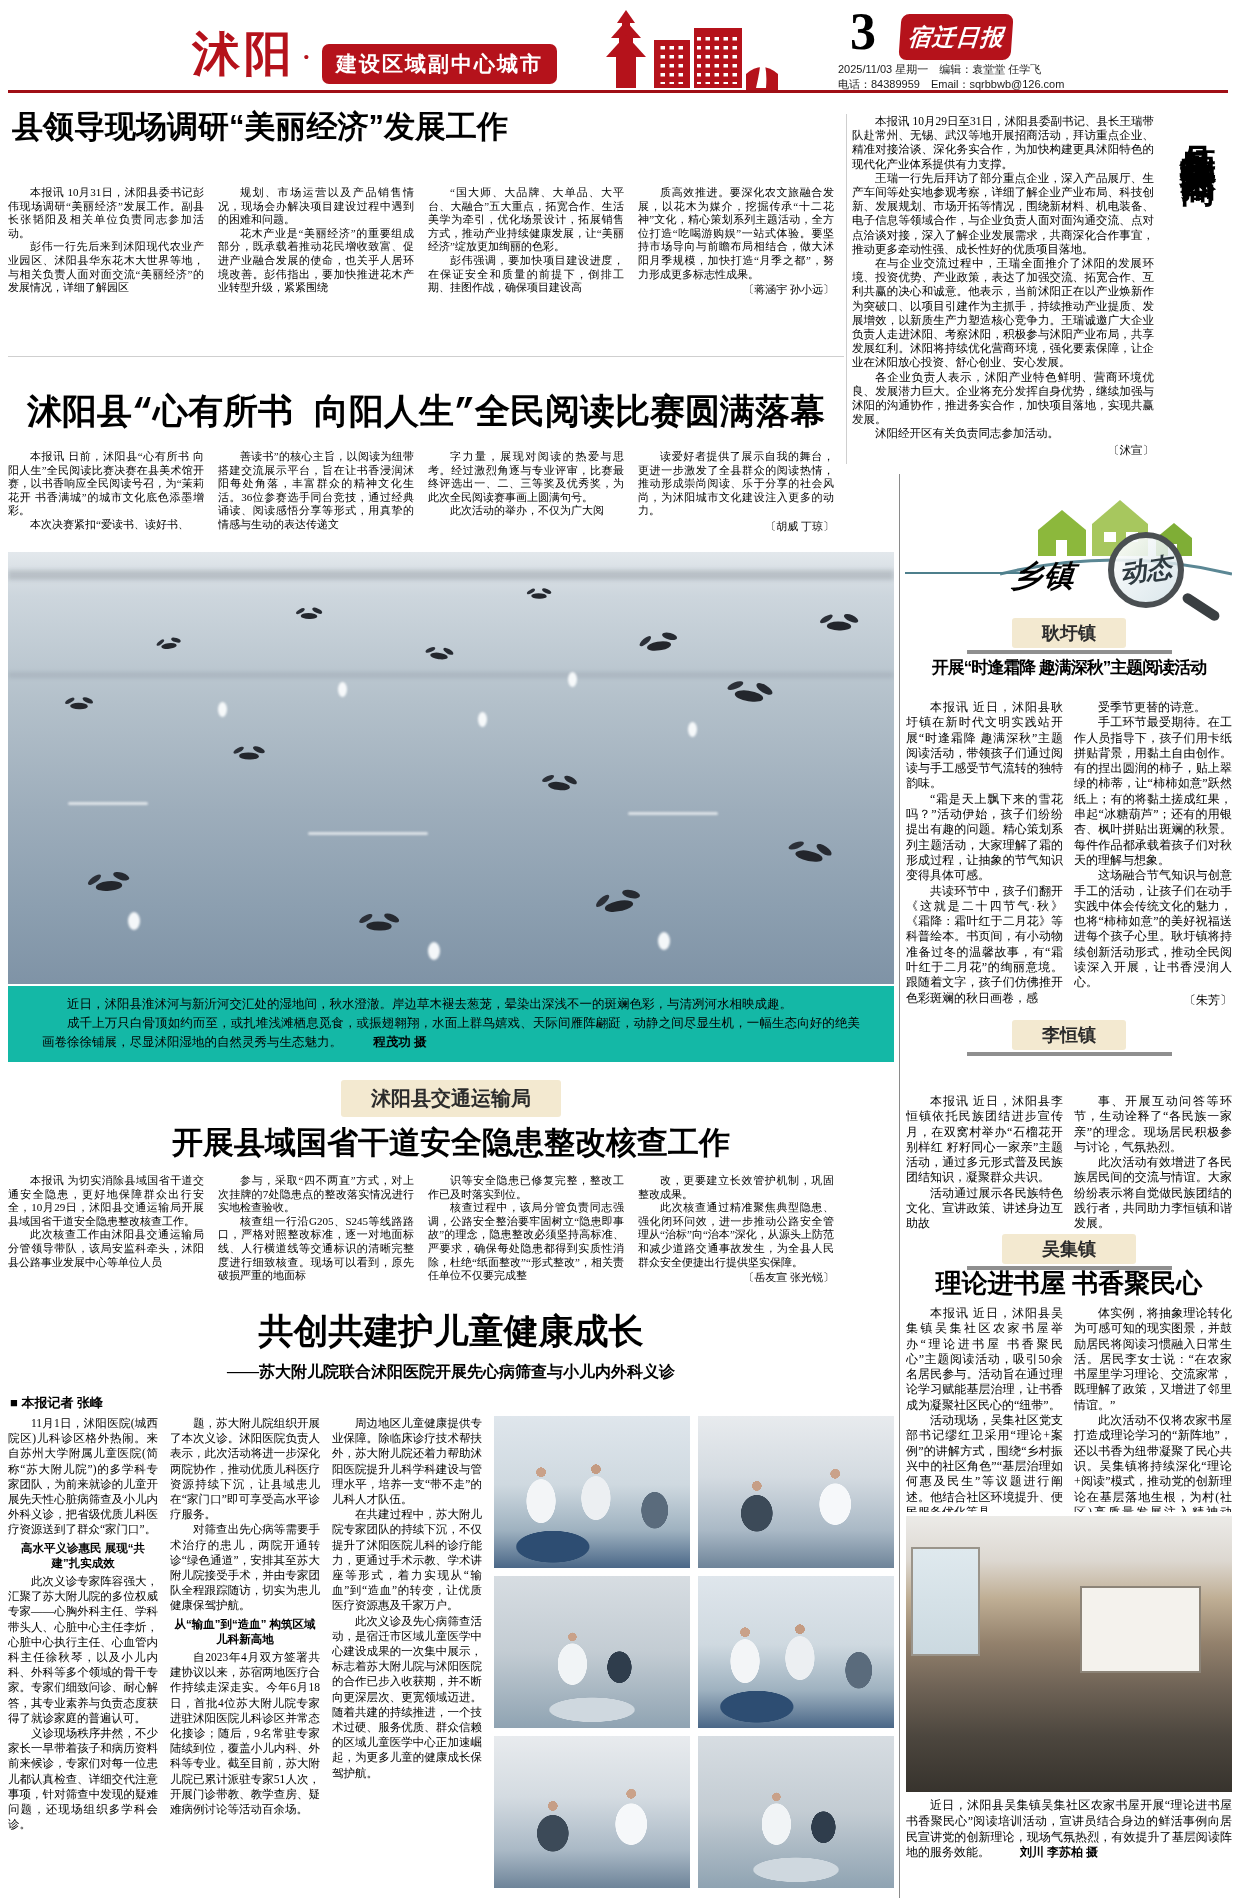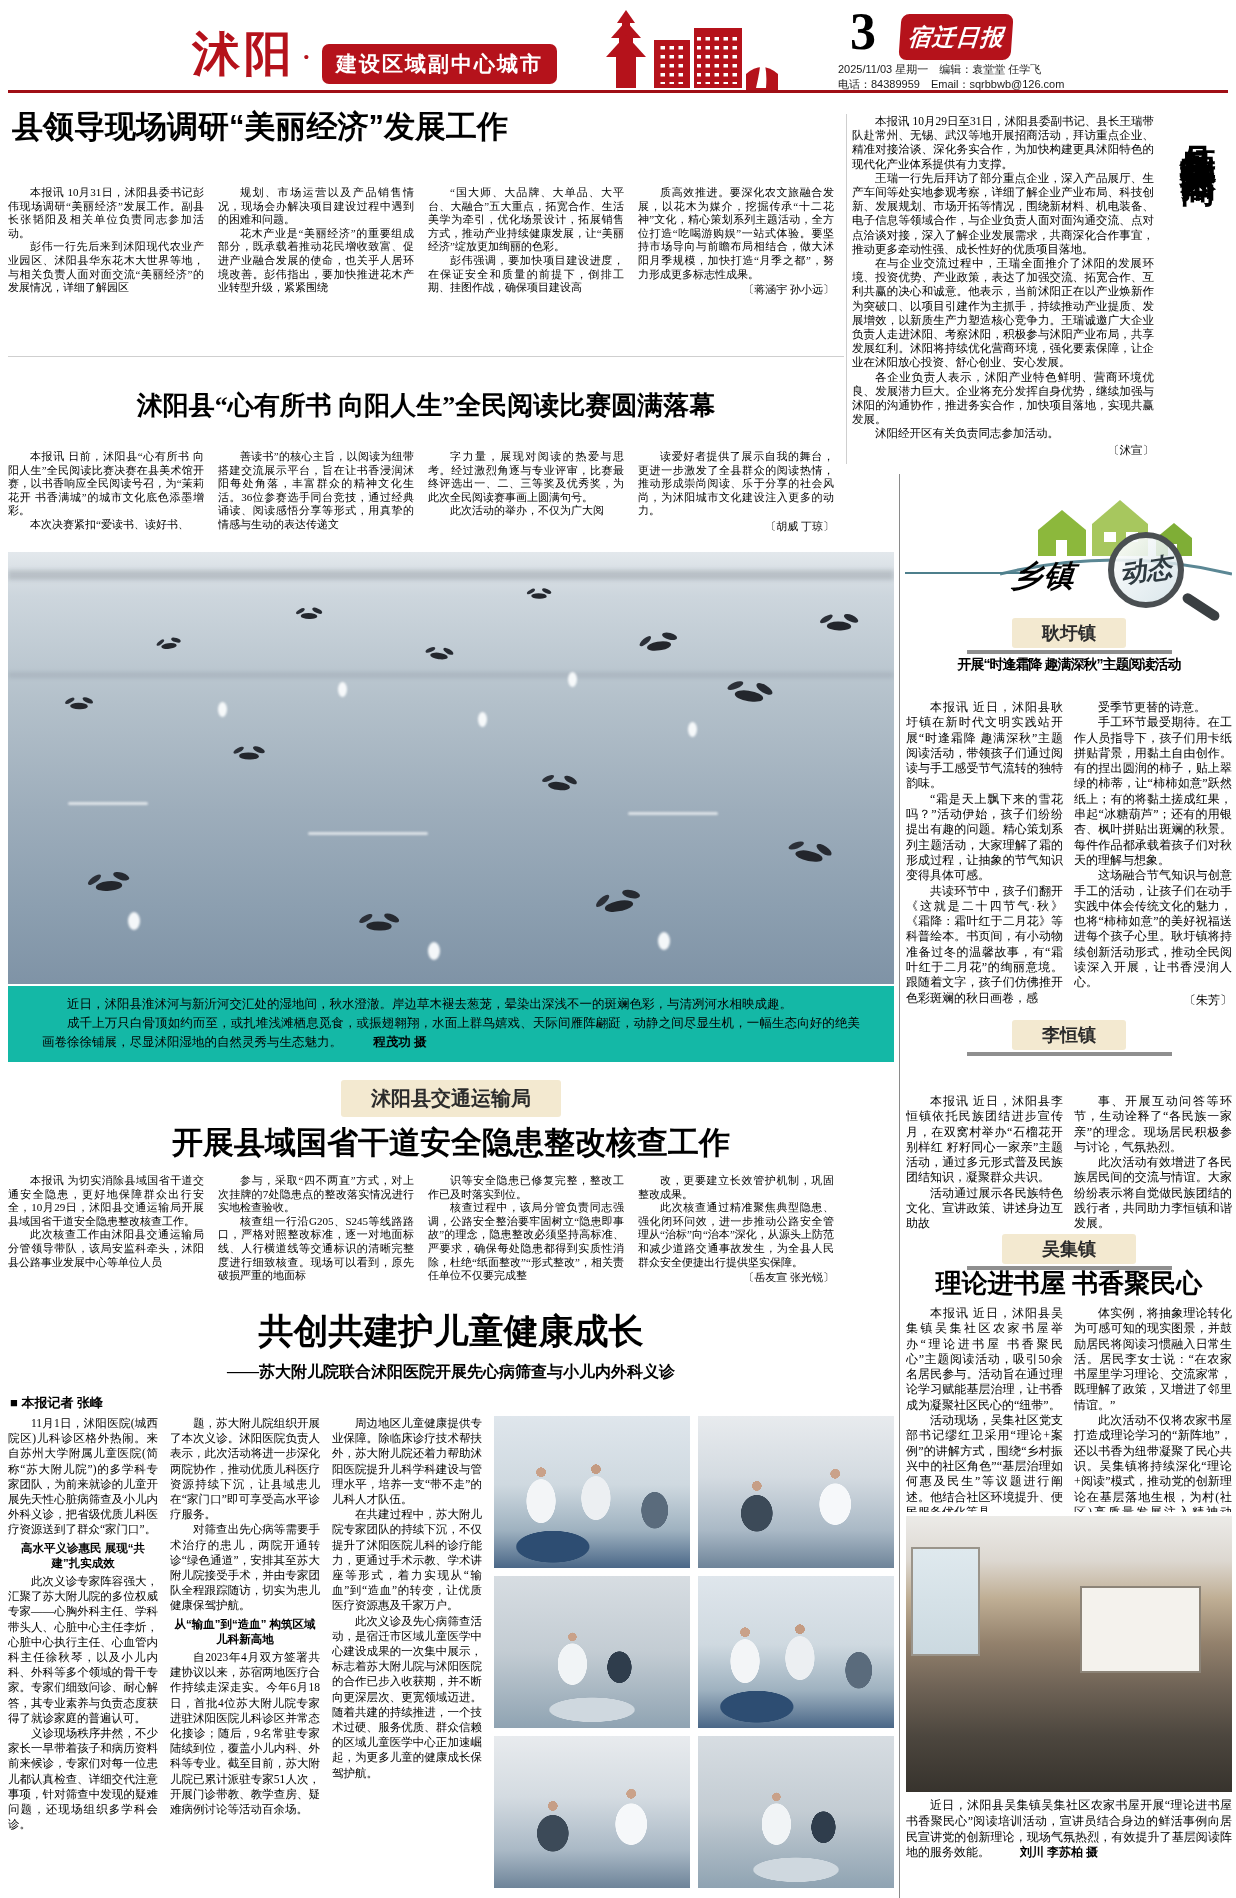--- a/index.html
+++ b/index.html
@@ -34,22 +34,22 @@
   .subhead{font-weight:900;text-align:center !important;text-indent:0 !important;margin:3px 0 !important;
            font-family:"Liberation Sans",sans-serif;}
   .col{position:absolute;overflow:hidden;}
 
   
   .a1-headline{position:absolute;left:12px;top:106px;width:828px;font-size:31px;font-weight:700;
                font-family:"Liberation Sans",sans-serif;white-space:nowrap;letter-spacing:0px;}
   .rule-light{position:absolute;background:#cfcfcf;}
 
   
-  .a2-headline{position:absolute;left:8px;top:388px;width:836px;text-align:center;font-size:26px;
-               font-weight:900;white-space:nowrap;letter-spacing:0px;}
+  .a2-headline{position:absolute;left:8px;top:388px;width:836px;text-align:center;font-size:35px;
+               font-weight:900;white-space:nowrap;letter-spacing:0px;font-family:Liberation Mono, monospace;}
 
   
   .zs-title{position:absolute;left:1168px;top:116px;height:346px;width:54px;writing-mode:vertical-rl;
             font-size:36px;font-weight:900;letter-spacing:3px;text-align:justify;}
 
   
   .photo-main{position:absolute;left:8px;top:552px;width:886px;height:432px;overflow:hidden;
      background:
        linear-gradient(180deg,#e3e8ec 0%,#cdd6dd 10%,#b3c0ca 35%,#9dadbb 60%,#8c9fb0 82%,#7f93a6 100%);}
   .photo-main .band{position:absolute;left:0;width:100%;background:rgba(45,55,66,.18);filter:blur(2px);}
@@ -120,21 +120,21 @@
   .tz-swoosh{position:absolute;left:905px;top:572px;width:120px;height:2px;background:#4e7f8c;}
   .tz-label{position:absolute;left:1012px;top:556px;font-size:30px;font-weight:900;font-style:italic;
             font-family:"Liberation Sans",sans-serif;transform:skewX(-6deg);letter-spacing:2px;}
   .tz-glass{position:absolute;left:1108px;top:532px;width:76px;height:76px;border:6px solid #4a4f52;
             border-radius:50%;background:linear-gradient(135deg,rgba(255,255,255,.95),rgba(205,222,228,.75));
             display:flex;align-items:center;justify-content:center;box-sizing:border-box;}
   .tz-glass span{font-size:26px;font-weight:900;font-style:italic;color:#2e3a40;transform:rotate(-8deg);
                  font-family:"Liberation Sans",sans-serif;}
   .tz-handle{position:absolute;left:1180px;top:602px;width:42px;height:10px;background:#3a3f42;
              border-radius:5px;transform:rotate(33deg);}
-  .g-headline{position:absolute;left:905px;top:656px;width:328px;text-align:center;font-size:14px;
+  .g-headline{position:absolute;left:905px;top:656px;width:328px;text-align:center;font-size:17px;
               font-weight:900;font-family:"Liberation Sans",sans-serif;white-space:nowrap;letter-spacing:-1px;}
   .l-headline{position:absolute;left:905px;top:1054px;width:328px;text-align:center;font-size:25px;
               font-weight:900;}
   .w-headline{position:absolute;left:905px;top:1266px;width:328px;text-align:center;font-size:26px;
               font-weight:900;}
   .sb-caption{position:absolute;left:906px;top:1798px;width:326px;height:98px;overflow:hidden;
               font-size:12px;line-height:15.8px;}
   .sb-caption p{margin:0;text-indent:2em;text-align:justify;}
 </style>
 </head>

